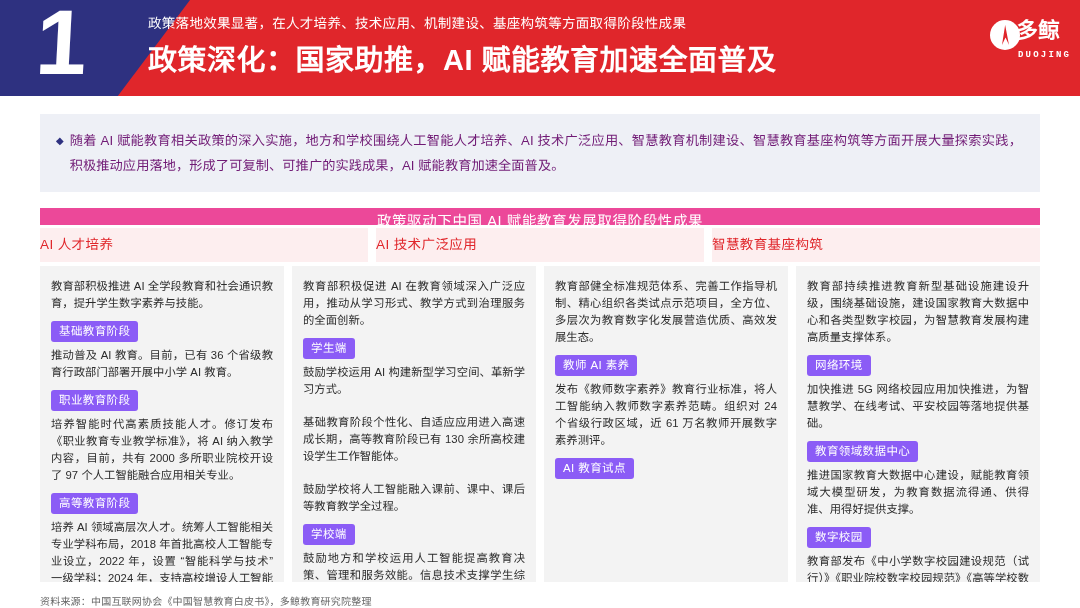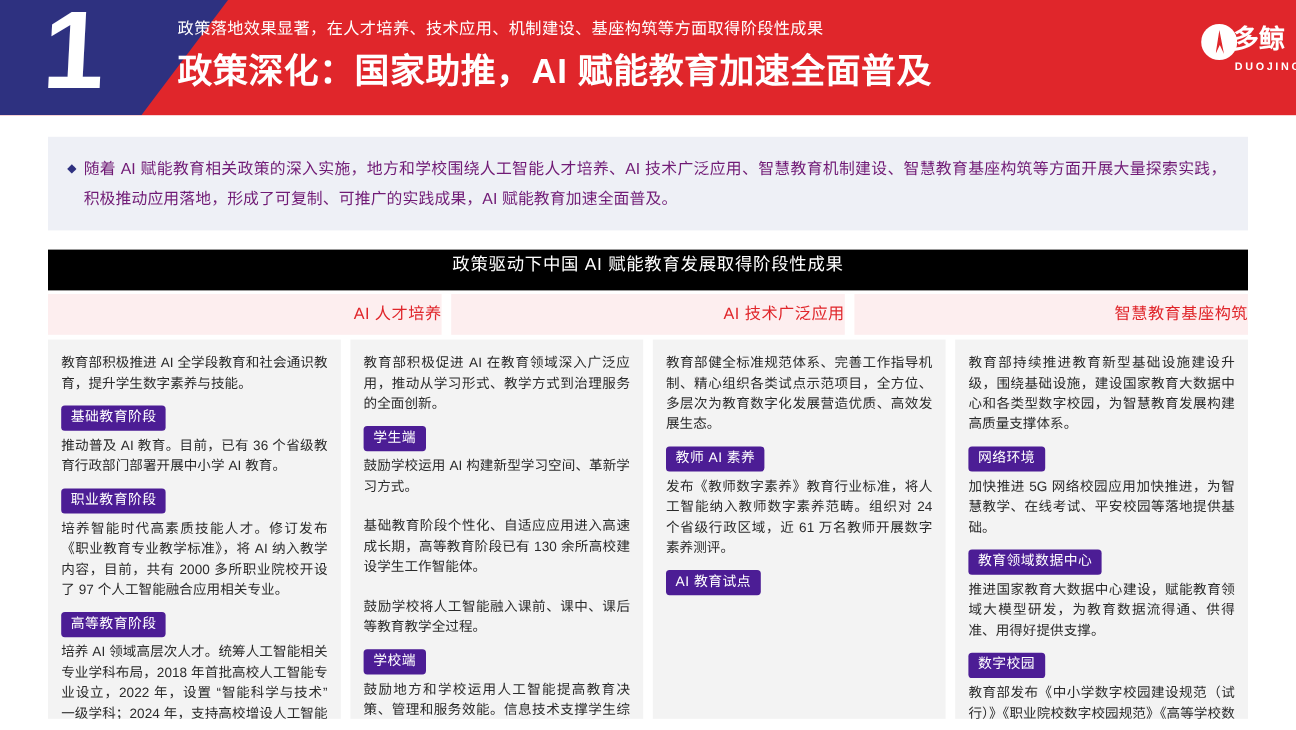--- a/index.html
+++ b/index.html
@@ -78,24 +78,25 @@
     font-weight: 700;
     color: #ffffff;
     letter-spacing: 0.5px;
     line-height: 40px;
     white-space: nowrap;
   }
 
   
   .logo {
     position: absolute;
-    right: 3px;
+    right: 14px;
     top: 18px;
     width: 76px;
     height: 56px;
+    font-family: Liberation Mono, monospace;
   }
   .logo-mark {
     position: absolute;
     left: 0;
     top: 2px;
     width: 30px;
     height: 30px;
     border-radius: 50%;
     background: #ffffff;
   }
@@ -157,41 +158,41 @@
     line-height: 25px;
     color: #701a75;
     text-align: justify;
     letter-spacing: 0.1px;
   }
 
   
   .table-wrap { margin-top: 16px; }
 
   .table-title {
-    background: #000000;
+    background: #ec4899;
     color: #ffffff;
     font-size: 14.5px;
     font-weight: 500;
     text-align: center;
     line-height: 27px;
-    height: 34px;
+    height: 17px;
     letter-spacing: 0.6px;
   }
 
   .col-headers {
     display: flex;
     gap: 8px;
     margin-top: 3px;
   }
   .col-header {
     flex: 1 1 0;
     background: #fdeeef;
     color: #e0262b;
     font-size: 13.5px;
-    text-align: right;
+    text-align: left;
     line-height: 34px;
     height: 34px;
     letter-spacing: 0.4px;
   }
 
   .col-bodies {
     display: flex;
     gap: 8px;
     margin-top: 4px;
   }
@@ -207,21 +208,21 @@
     font-size: 11.3px;
     line-height: 17px;
     color: #2b2b2b;
     text-align: justify;
     letter-spacing: 0.05px;
   }
   .para + .para { margin-top: 16px; }
 
   .tag {
     display: inline-block;
-    background: #4c1d95;
+    background: #8b5cf6;
     color: #ffffff;
     font-size: 11.5px;
     font-weight: 500;
     line-height: 18px;
     padding: 1px 8px 2px 8px;
     border-radius: 3px;
     margin: 9px 0 5px 0;
     letter-spacing: 0.4px;
   }
 

